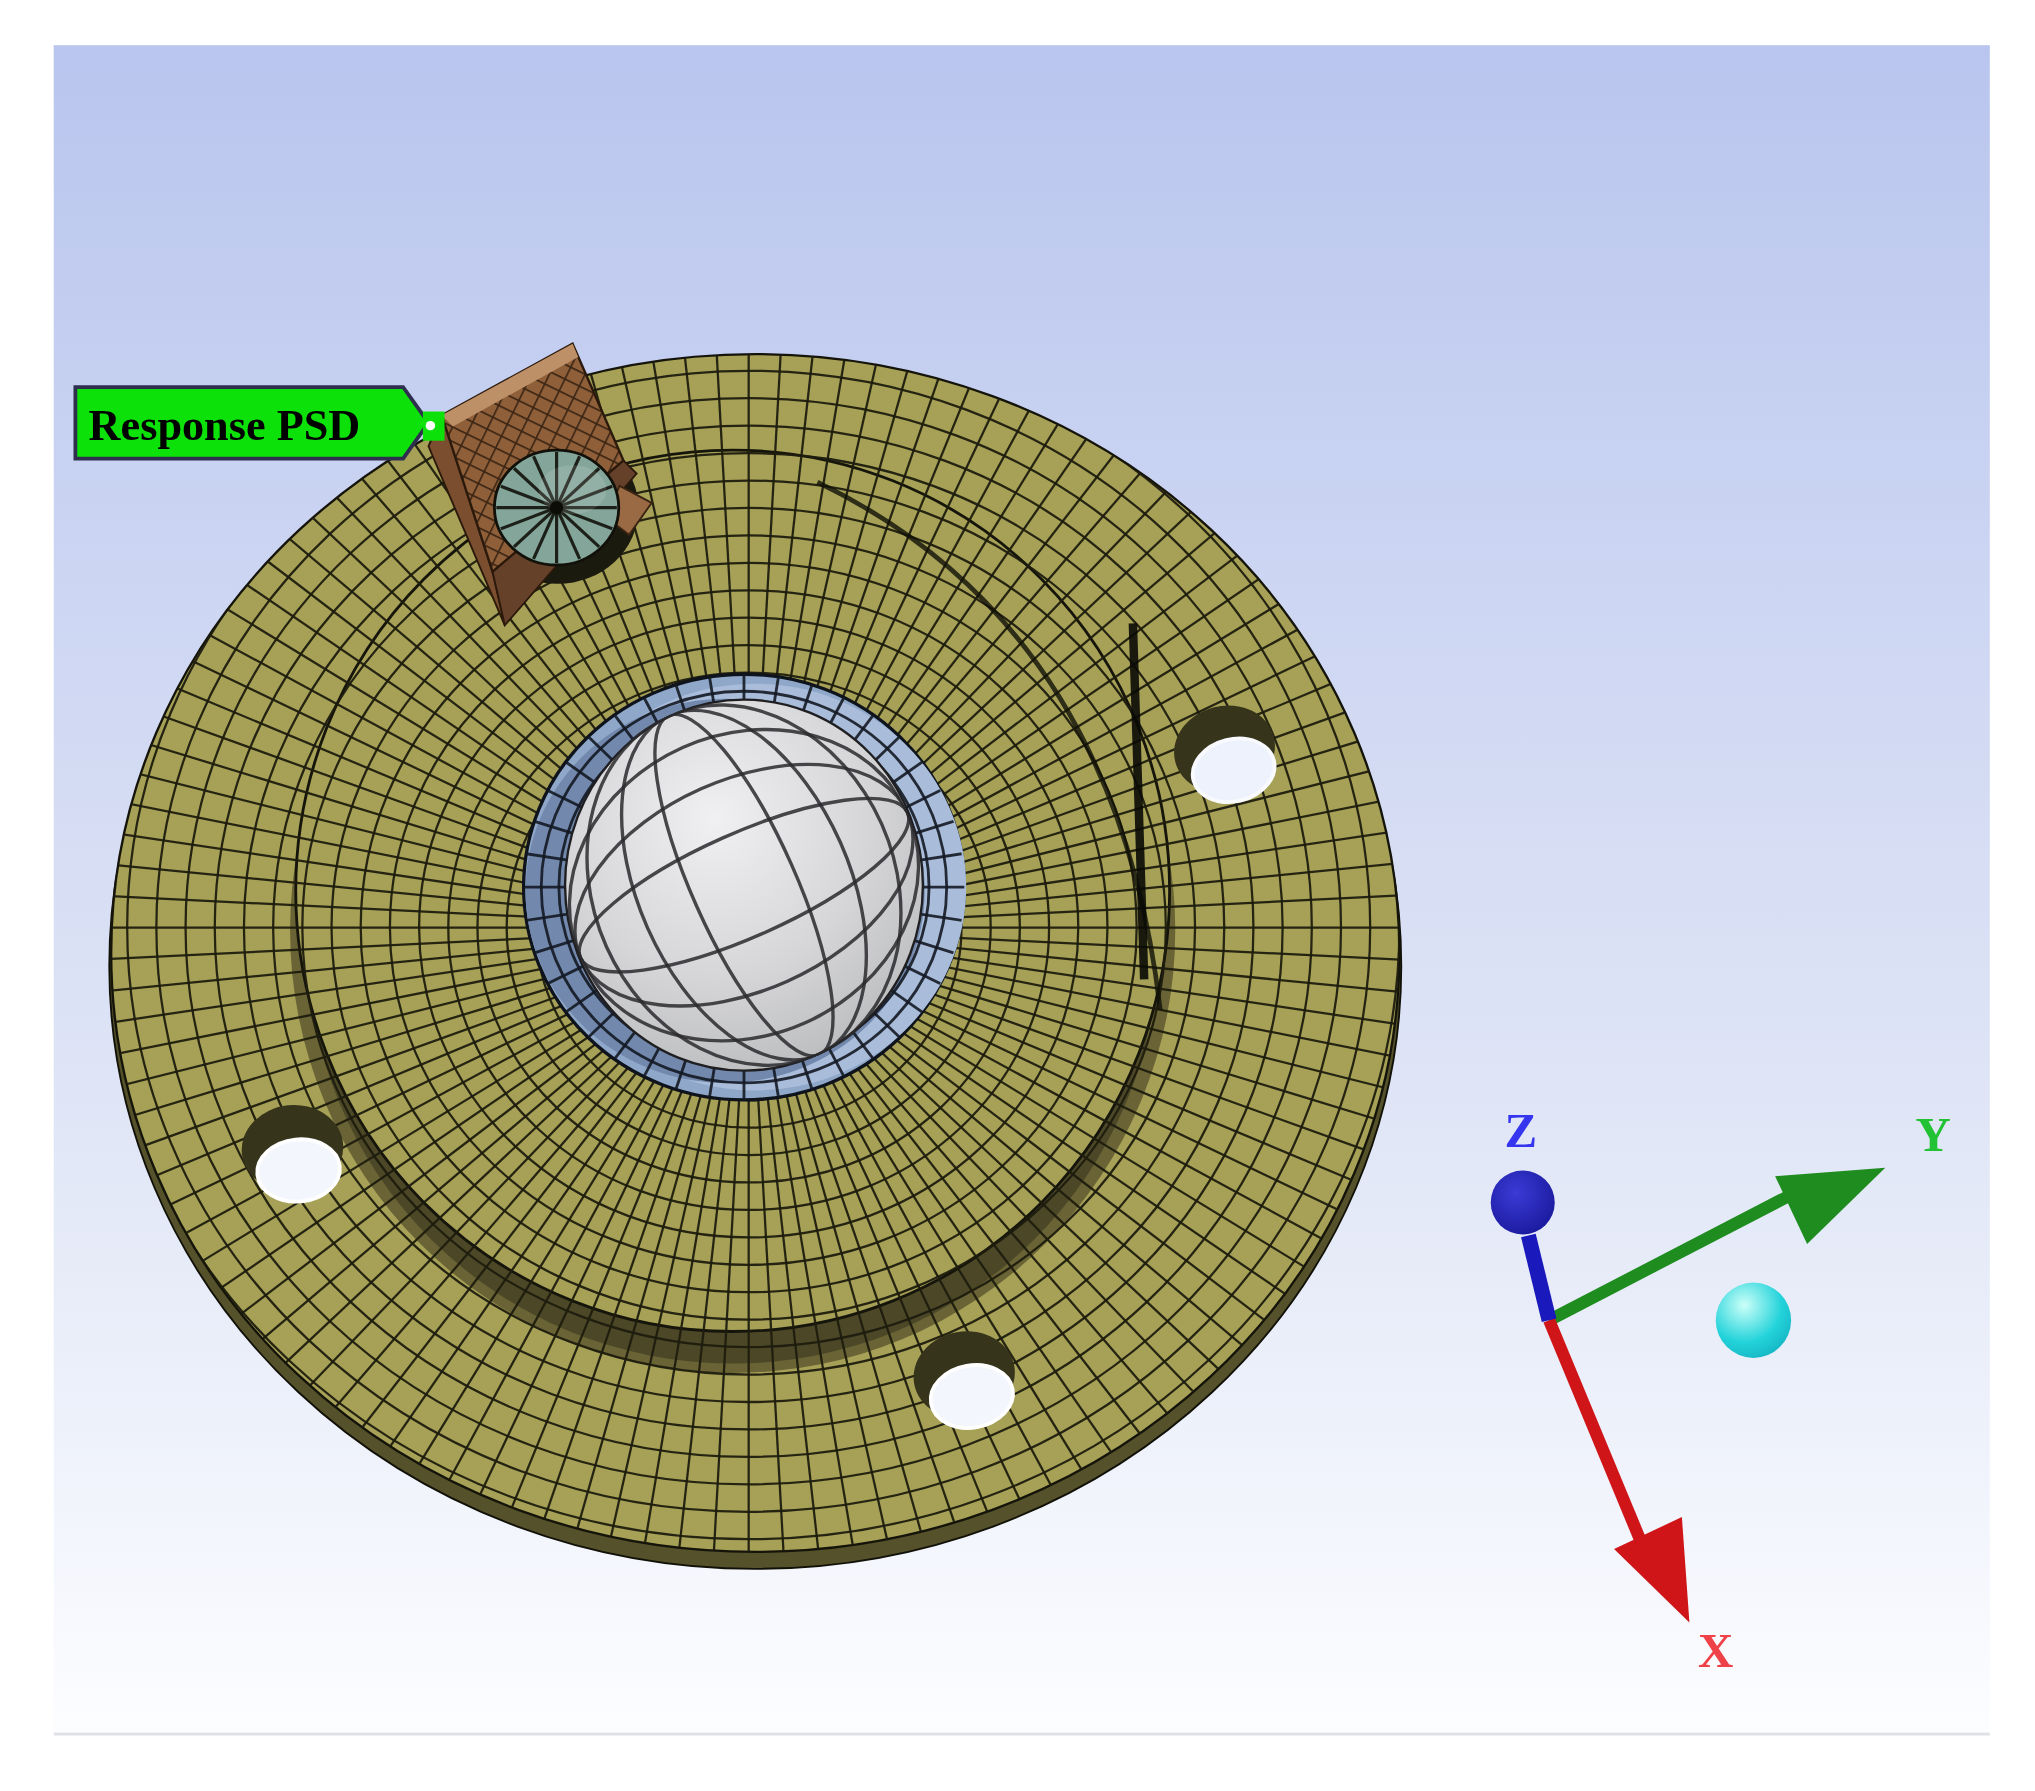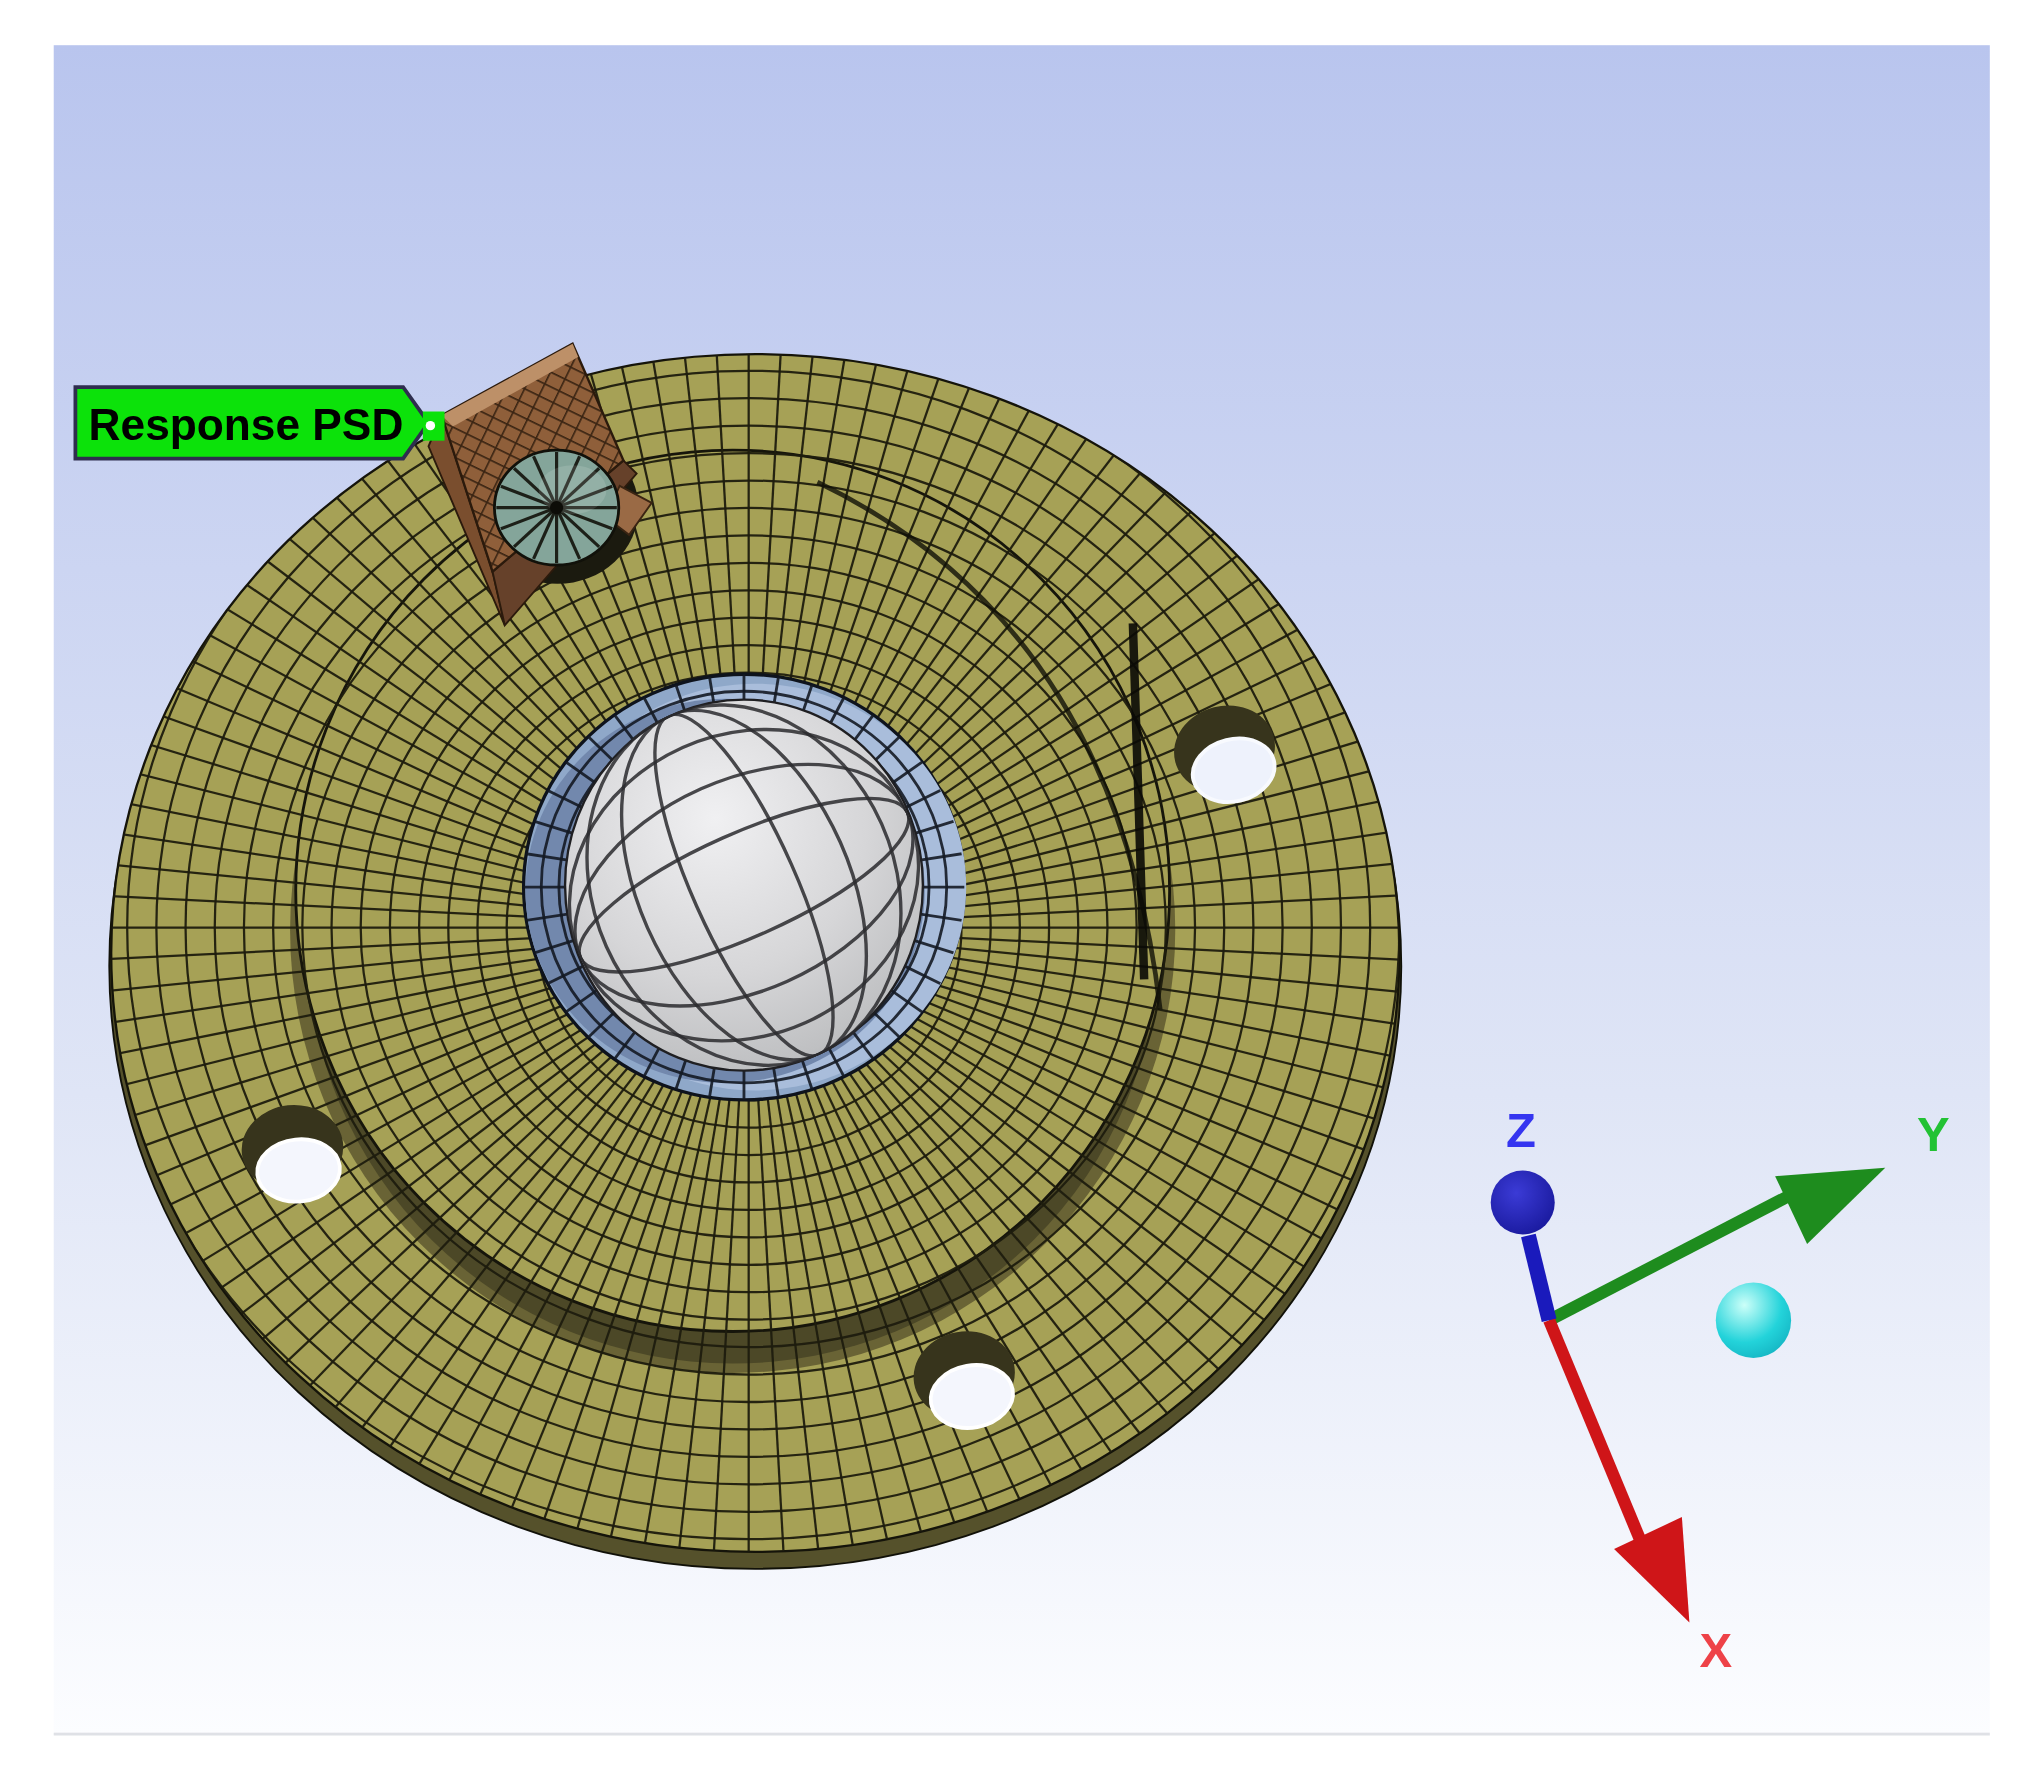--- a/index.html
+++ b/index.html
@@ -1,17 +1,17 @@
 <!DOCTYPE html>
 <html style="--c-background_top: #b9c5ee; --c-background_mid: #dfe5f6; --c-background_bottom: #fcfdff; --c-flange_olive: #a6a156; --c-flange_rim_dark: #55512b; --c-boss_wall_dark: #696335; --c-mesh_line: #1d1c0e; --c-bracket_brown: #8f5f3a; --c-bracket_side_brown: #7a4e2e; --c-bracket_highlight: #bd9068; --c-teal_disc: #84a59a; --c-bearing_ring_blue: #8fa8c9; --c-bearing_ring_light: #a9bddb; --c-bearing_ring_shadow: #7288ad; --c-ball_gray_light: #f0f0f2; --c-ball_gray_dark: #97999b; --c-bolt_hole: #eef2fc; --c-hole_shadow: #37341c; --c-annotation_green: #0ce20a; --c-annotation_border: #2e2e4e; --c-axis_x_red: #cf1518; --c-axis_x_label_red: #ee4248; --c-axis_y_green: #1e8c1e; --c-axis_y_label_green: #22c234; --c-axis_z_blue: #1a1abc; --c-axis_z_label_blue: #3535f0; --c-triad_sphere_cyan: #23d3da;font-size:15px"><head>
 <meta charset="utf-8">
 <style>
   html,body{margin:0;padding:0;background:#ffffff;}
   .stage{position:relative;width:2036px;height:1792px;background:#ffffff;overflow:hidden;
-         font-family:Liberation Sans, sans-serif;}
+         font-family:Liberation Serif, serif;}
   svg{display:block}
   
   #flange-mesh ellipse, #flange-mesh line{stroke:var(--c-mesh_line);stroke-width:2.4;fill:none;opacity:.95}
   #ring-mesh ellipse, #ring-mesh line{stroke:#141a24;stroke-width:3;fill:none;opacity:.9}
   #ball-mesh ellipse{stroke:#2a2a2e;stroke-width:3.6;fill:none;opacity:.85}
   #teal-spokes line{stroke:#12120b;stroke-width:3.4;opacity:.9}
   .axis-label{font-weight:bold;font-size:52px;}
   .flag-text{font-weight:600;font-size:47px;fill:#000000;}
 </style>
 </head>

